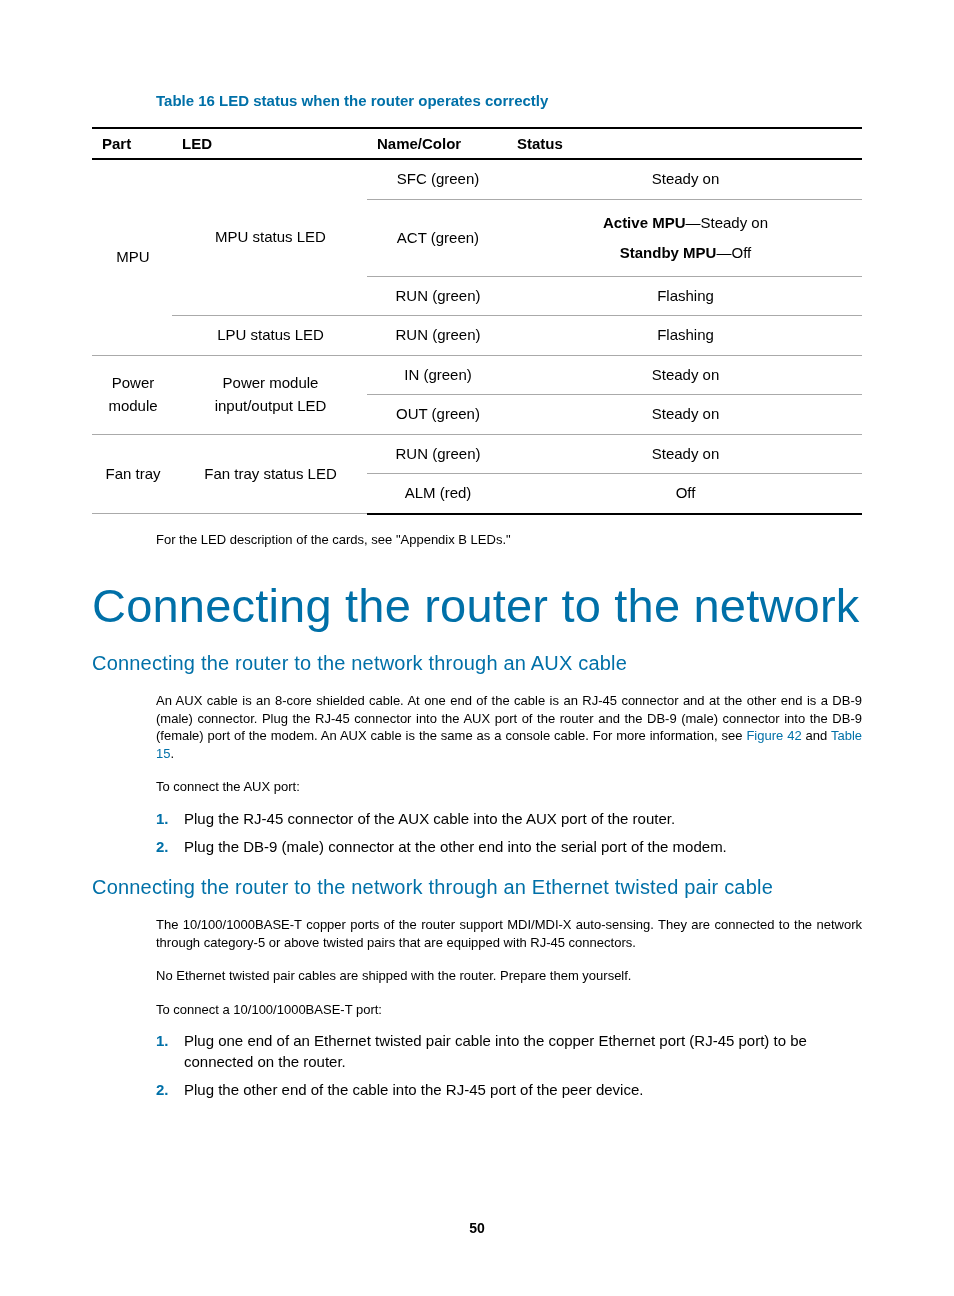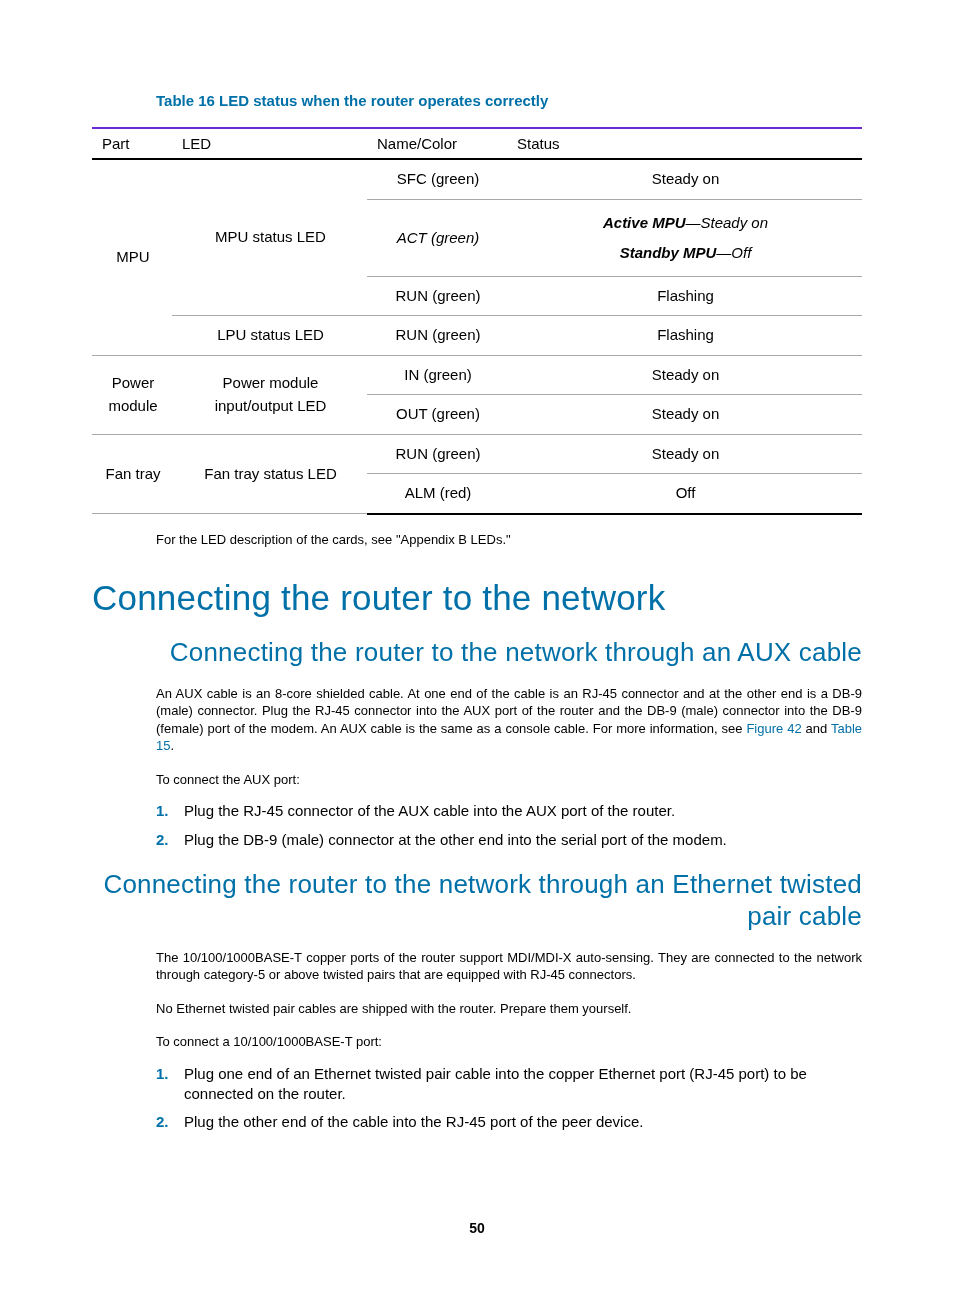--- a/index.html
+++ b/index.html
@@ -25,59 +25,58 @@
     margin-left: 64px;
   }
   table.led {
     width: 100%;
     border-collapse: collapse;
     font-size: 15px;
     margin-left: 0;
   }
   table.led th {
     text-align: left;
-    font-weight: normal;
+    font-weight: bold;
     padding: 6px 8px 6px 10px;
-    border-top: 2px solid #6d28d9;
+    border-top: 2px solid #000000;
     border-bottom: 2px solid #000;
   }
   table.led td {
     padding: 8px 8px 8px 10px;
     border-bottom: 1px solid #aaa;
     vertical-align: middle;
     line-height: 1.5;
     text-align: center;
   }
-  table.led .tall { line-height: 2.0; font-style: italic; }
+  table.led .tall { line-height: 2.0; }
   table.led tr.last td { border-bottom: 2px solid #000; }
   .col-part { width: 80px; }
   .col-led  { width: 195px; }
   .col-name { width: 140px; }
   .body-text {
     font-size: 13px;
     line-height: 1.35;
     margin-left: 64px;
     margin-top: 16px;
   }
   .body-text.justify { text-align: justify; }
   h1.sec {
     color: #0070a8;
     font-weight: 300;
-    font-size: 35px;
+    font-size: 47px;
     margin: 30px 0 8px 0;
     letter-spacing: 0.2px;
   }
   h2.subsec {
     color: #0070a8;
     font-weight: 300;
-    font-size: 26px;
+    font-size: 20px;
     margin: 18px 0 10px 0;
     letter-spacing: 0.2px;
     line-height: 1.25;
-    text-align: right;
   }
   ol.steps {
     list-style: none;
     padding: 0;
     margin: 10px 0 0 64px;
     counter-reset: step;
     font-size: 15px;
   }
   ol.steps li {
     counter-increment: step;

